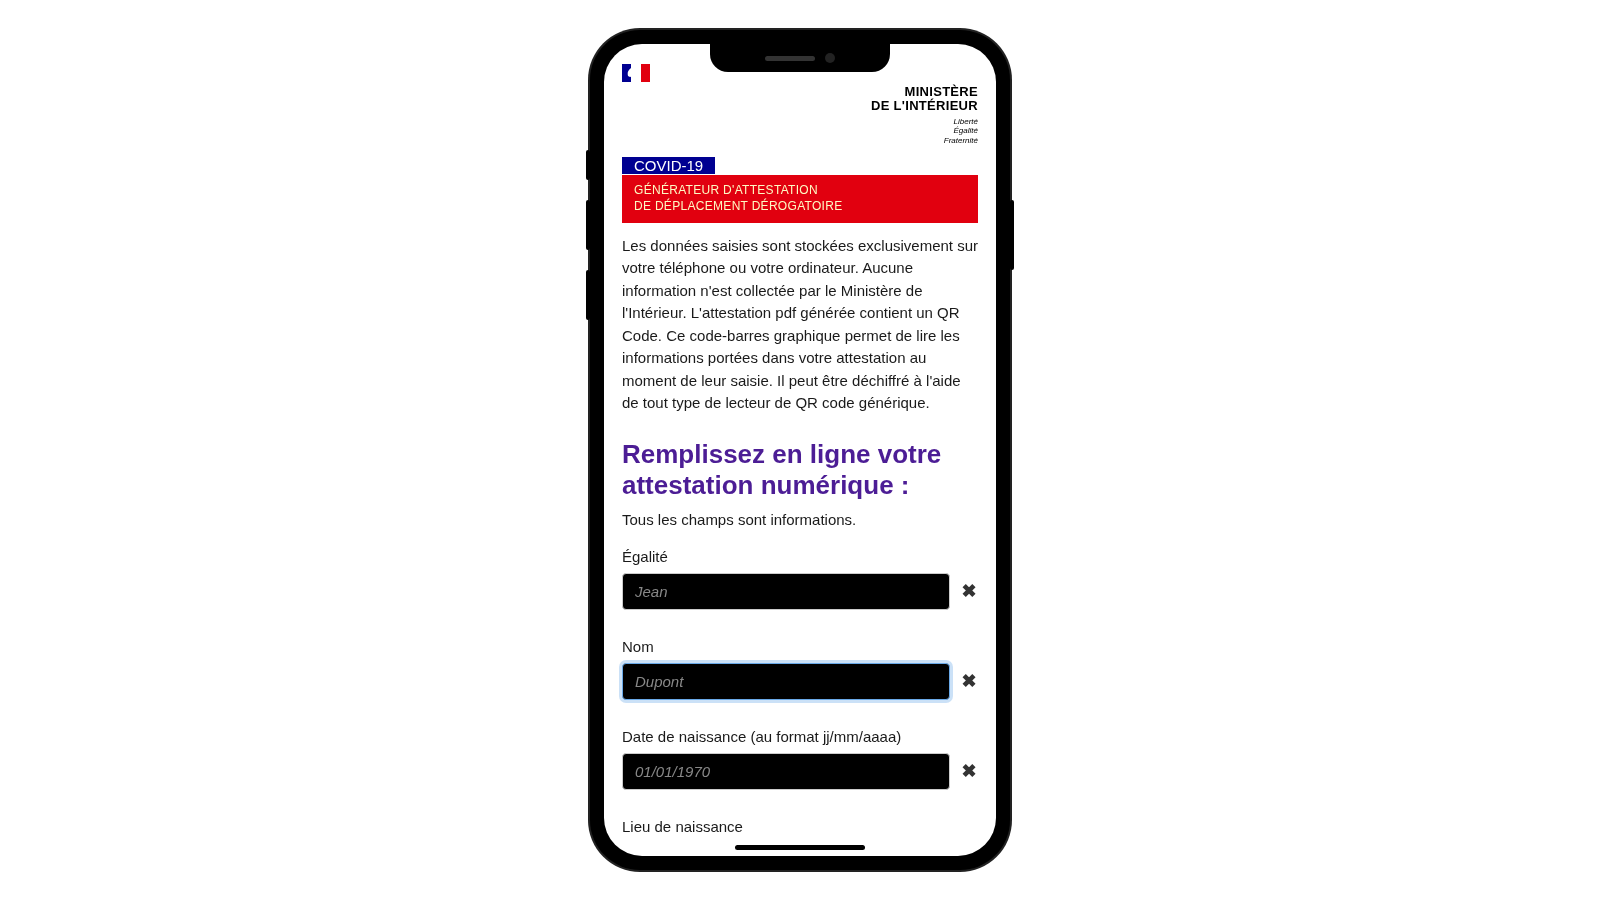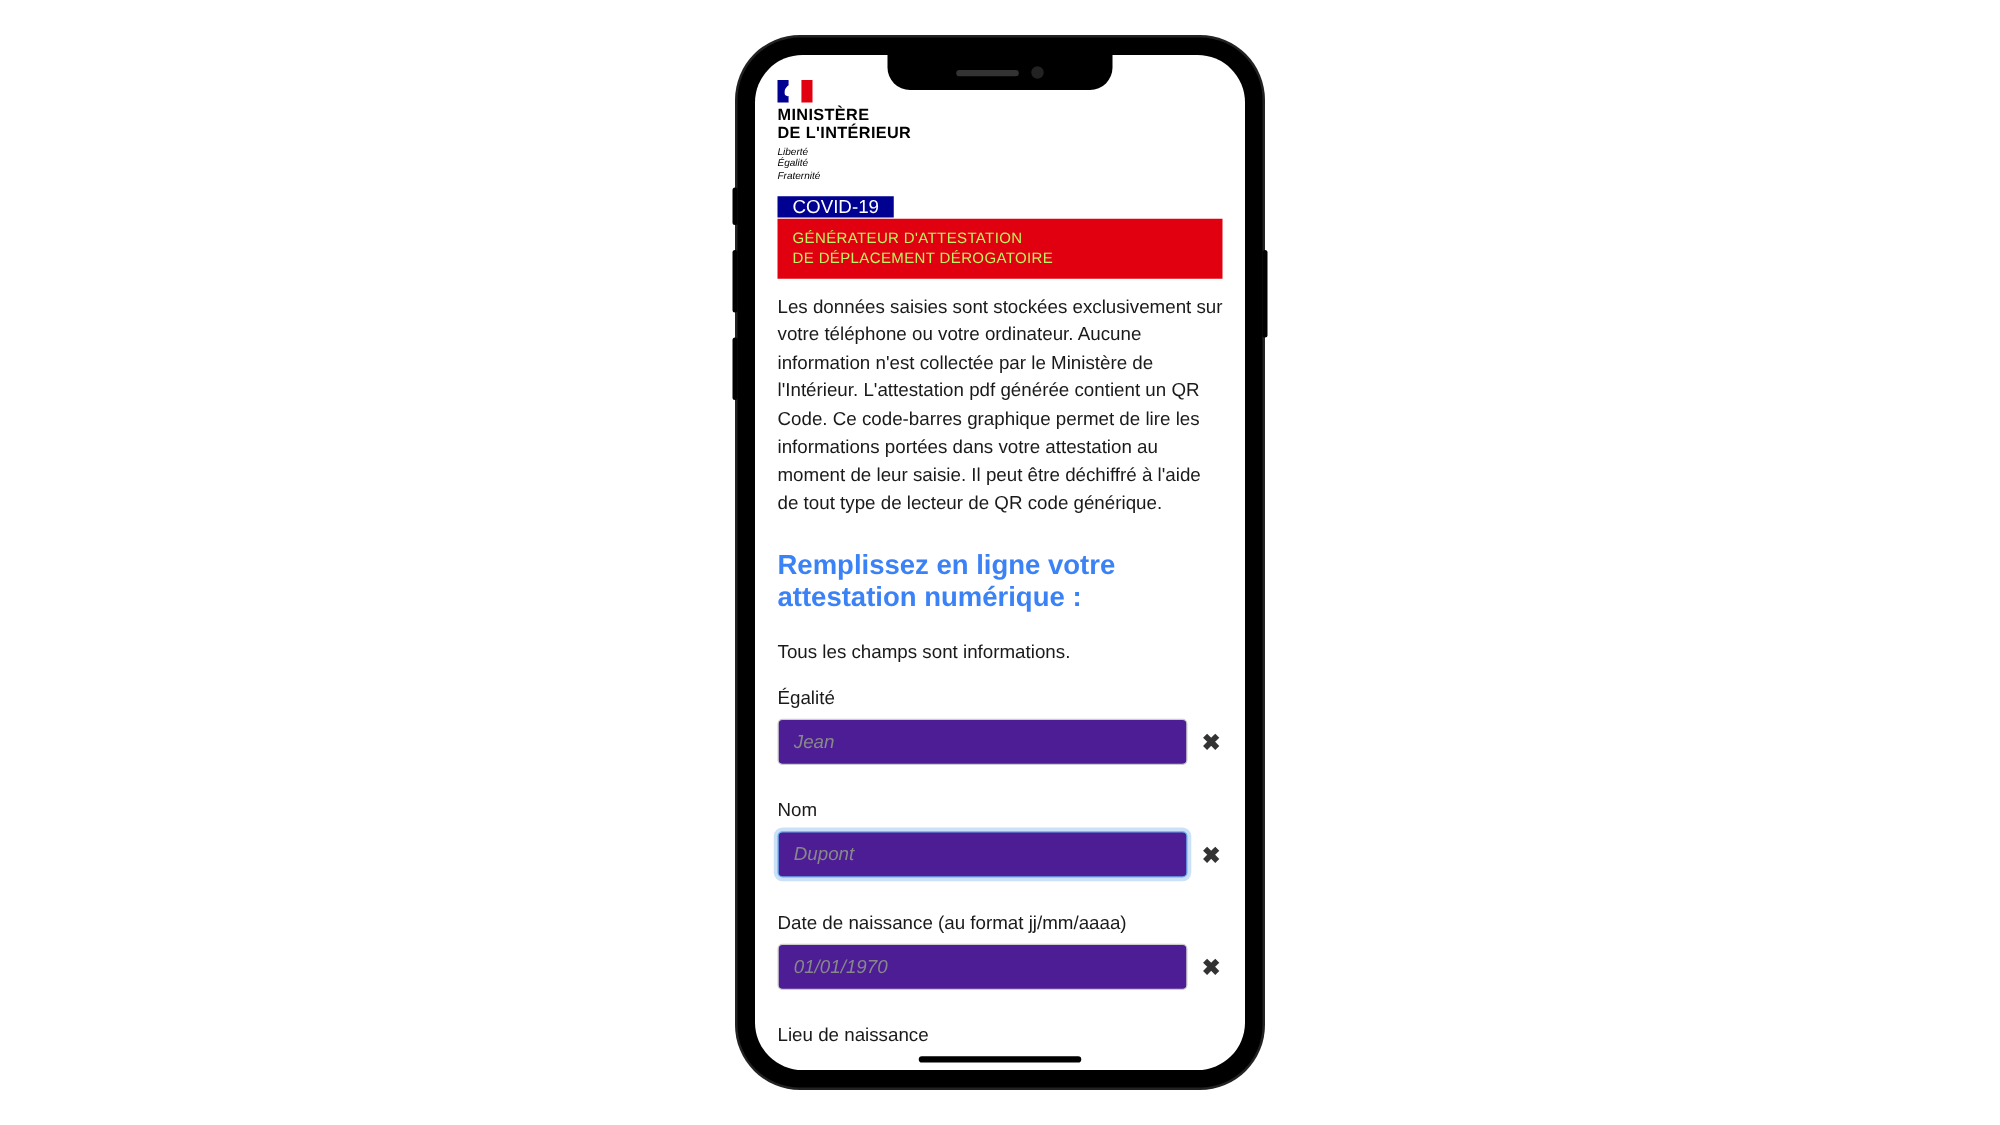--- a/index.html
+++ b/index.html
@@ -92,20 +92,21 @@
       z-index: 10;
     }
     .screen-content {
       width: 100%;
       height: 100%;
       overflow: hidden;
       padding: 20px 18px 0 18px;
     }
     .logo-block {
       margin-bottom: 6px;
+      text-align: right;
     }
     .marianne-flag {
       width: 28px;
       height: 18px;
       display: flex;
       margin-bottom: 3px;
     }
     .flag-blue { width: 33.33%; background: #000091; position: relative; }
     .flag-white { width: 33.33%; background: #fff; position: relative; }
     .flag-red { width: 33.33%; background: #e1000f; }
@@ -137,39 +138,39 @@
     .covid-badge {
       display: inline-block;
       background: #000091;
       color: #fff;
       padding: 0 12px;
       font-size: 15px;
       font-weight: 400;
     }
     .red-banner {
       background: #e1000f;
-      color: #bef264;
+      color: #fef9c3;
       padding: 8px 12px;
       font-size: 12px;
       font-weight: 500;
       line-height: 1.3;
       letter-spacing: 0.3px;
     }
     .intro-text {
       font-size: 15px;
       line-height: 1.5;
       color: #1a1a1a;
       margin-bottom: 24px;
     }
     .form-title {
-      color: #3b82f6;
-      font-size: 22px;
+      color: #4c1d95;
+      font-size: 26px;
       font-weight: 700;
       line-height: 1.2;
-      margin-bottom: 22px;
+      margin-bottom: 10px;
     }
     .form-subtitle {
       font-size: 15px;
       color: #1a1a1a;
       margin-bottom: 20px;
     }
     .form-group {
       margin-bottom: 28px;
     }
     .form-label {
@@ -185,21 +186,21 @@
     }
     .text-input {
       flex: 1;
       padding: 9px 12px;
       font-size: 15px;
       border: 1px solid #ccc;
       border-radius: 4px;
       font-style: italic;
       color: #888;
       font-family: inherit;
-      background: #4c1d95;
+      background: #000000;
     }
     .text-input.focused {
       border: 1px solid #6aa9e8;
       box-shadow: 0 0 0 3px rgba(106,169,232,0.35);
       outline: none;
     }
     .clear-btn {
       font-size: 18px;
       font-weight: 900;
       color: #333;

